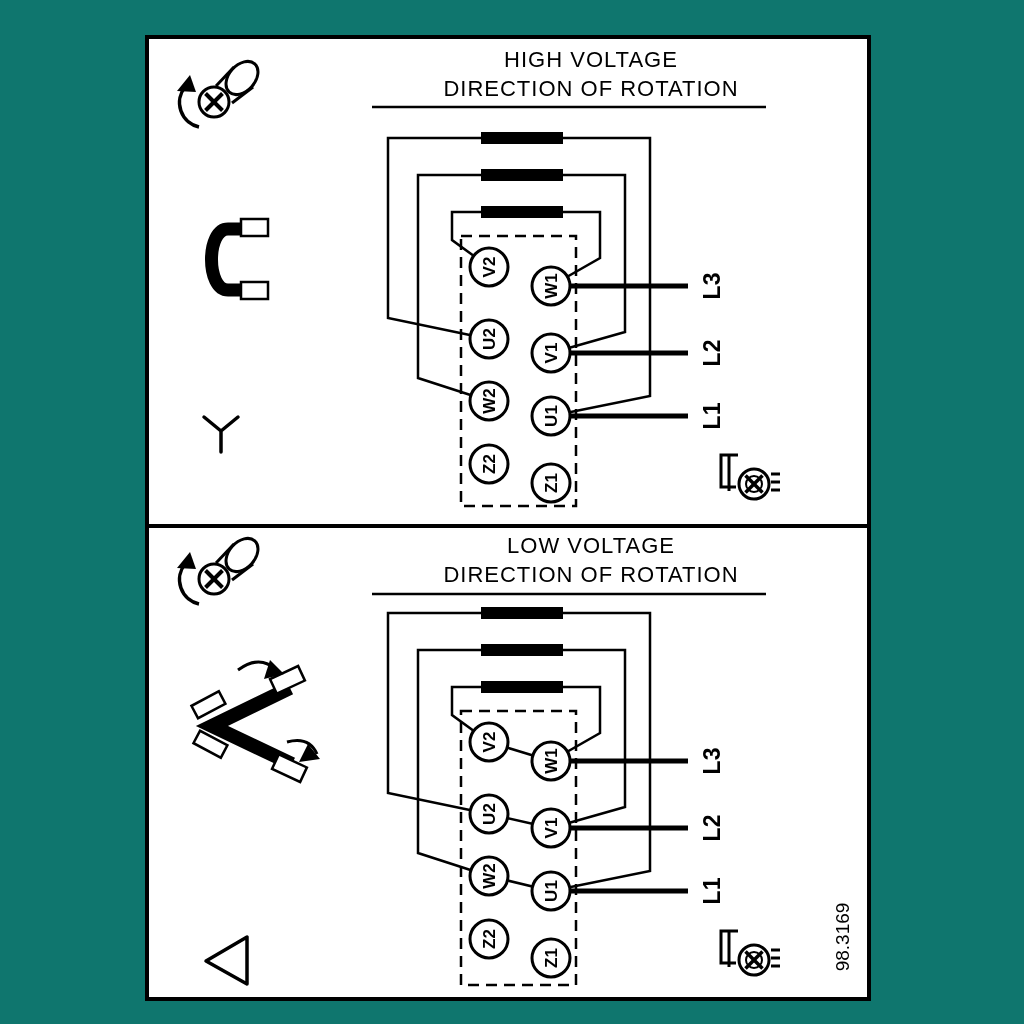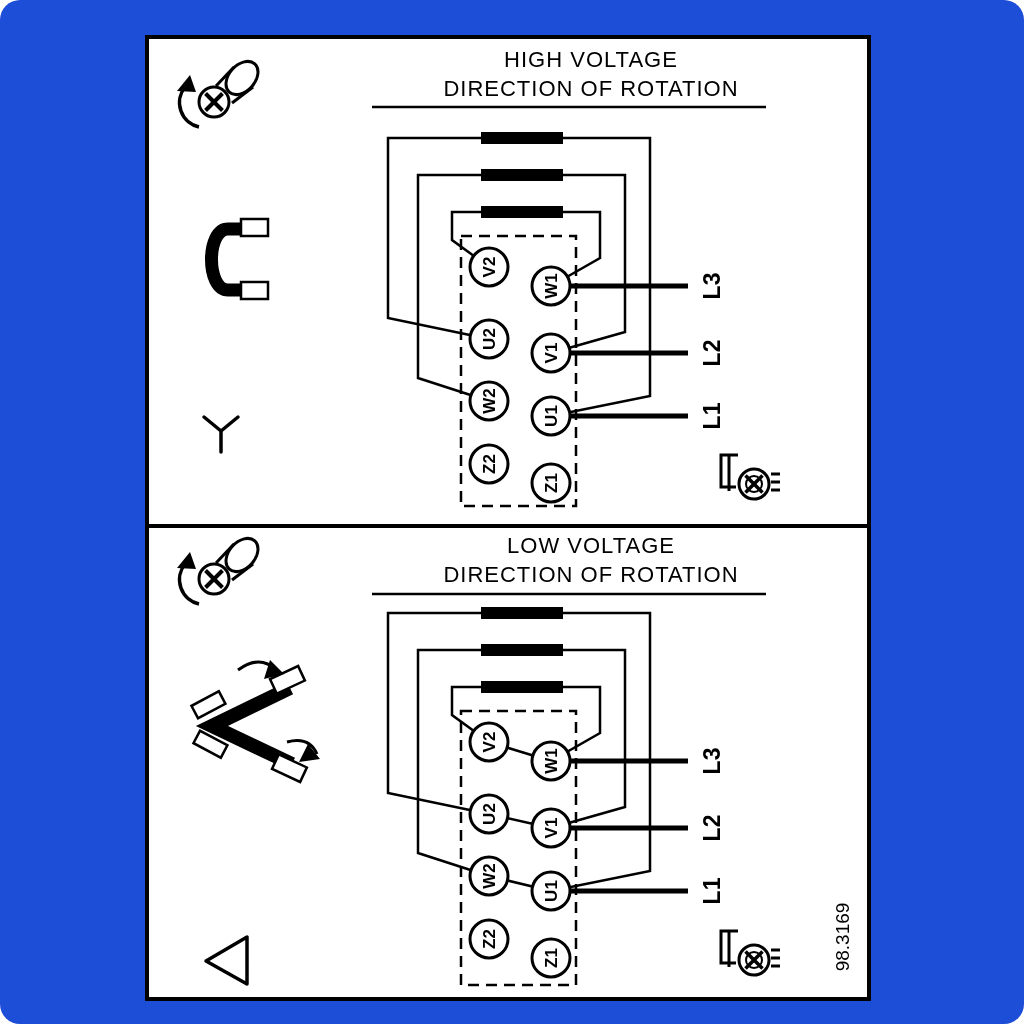--- a/index.html
+++ b/index.html
@@ -1,16 +1,16 @@
 <!DOCTYPE html>
 <html><head>
 <meta charset="utf-8">
 <style>
   html,body{margin:0;padding:0;background:#fff;}
-  .page{position:relative;width:1024px;height:1024px;background:#1d4ed8;overflow:hidden;border-radius:20px;}
+  .page{position:relative;width:1024px;height:1024px;background:#0f766e;overflow:hidden;}
   svg{position:absolute;left:0;top:0;}
   text{font-family:"Liberation Sans","DejaVu Sans",sans-serif;fill:#000;}
   .title{font-size:22px;letter-spacing:1px;}
   .terminal-label{font-size:17px;font-weight:bold;}
   .line-label{font-size:23px;font-weight:bold;}
   .part-number{font-size:19px;}
   .wire{stroke:#000;stroke-width:2.5;fill:none;}
   .supply{stroke:#000;stroke-width:5;fill:none;}
   .bar{fill:#000;}
   .dashed-box{fill:none;stroke:#000;stroke-width:2.5;stroke-dasharray:11 7;}

